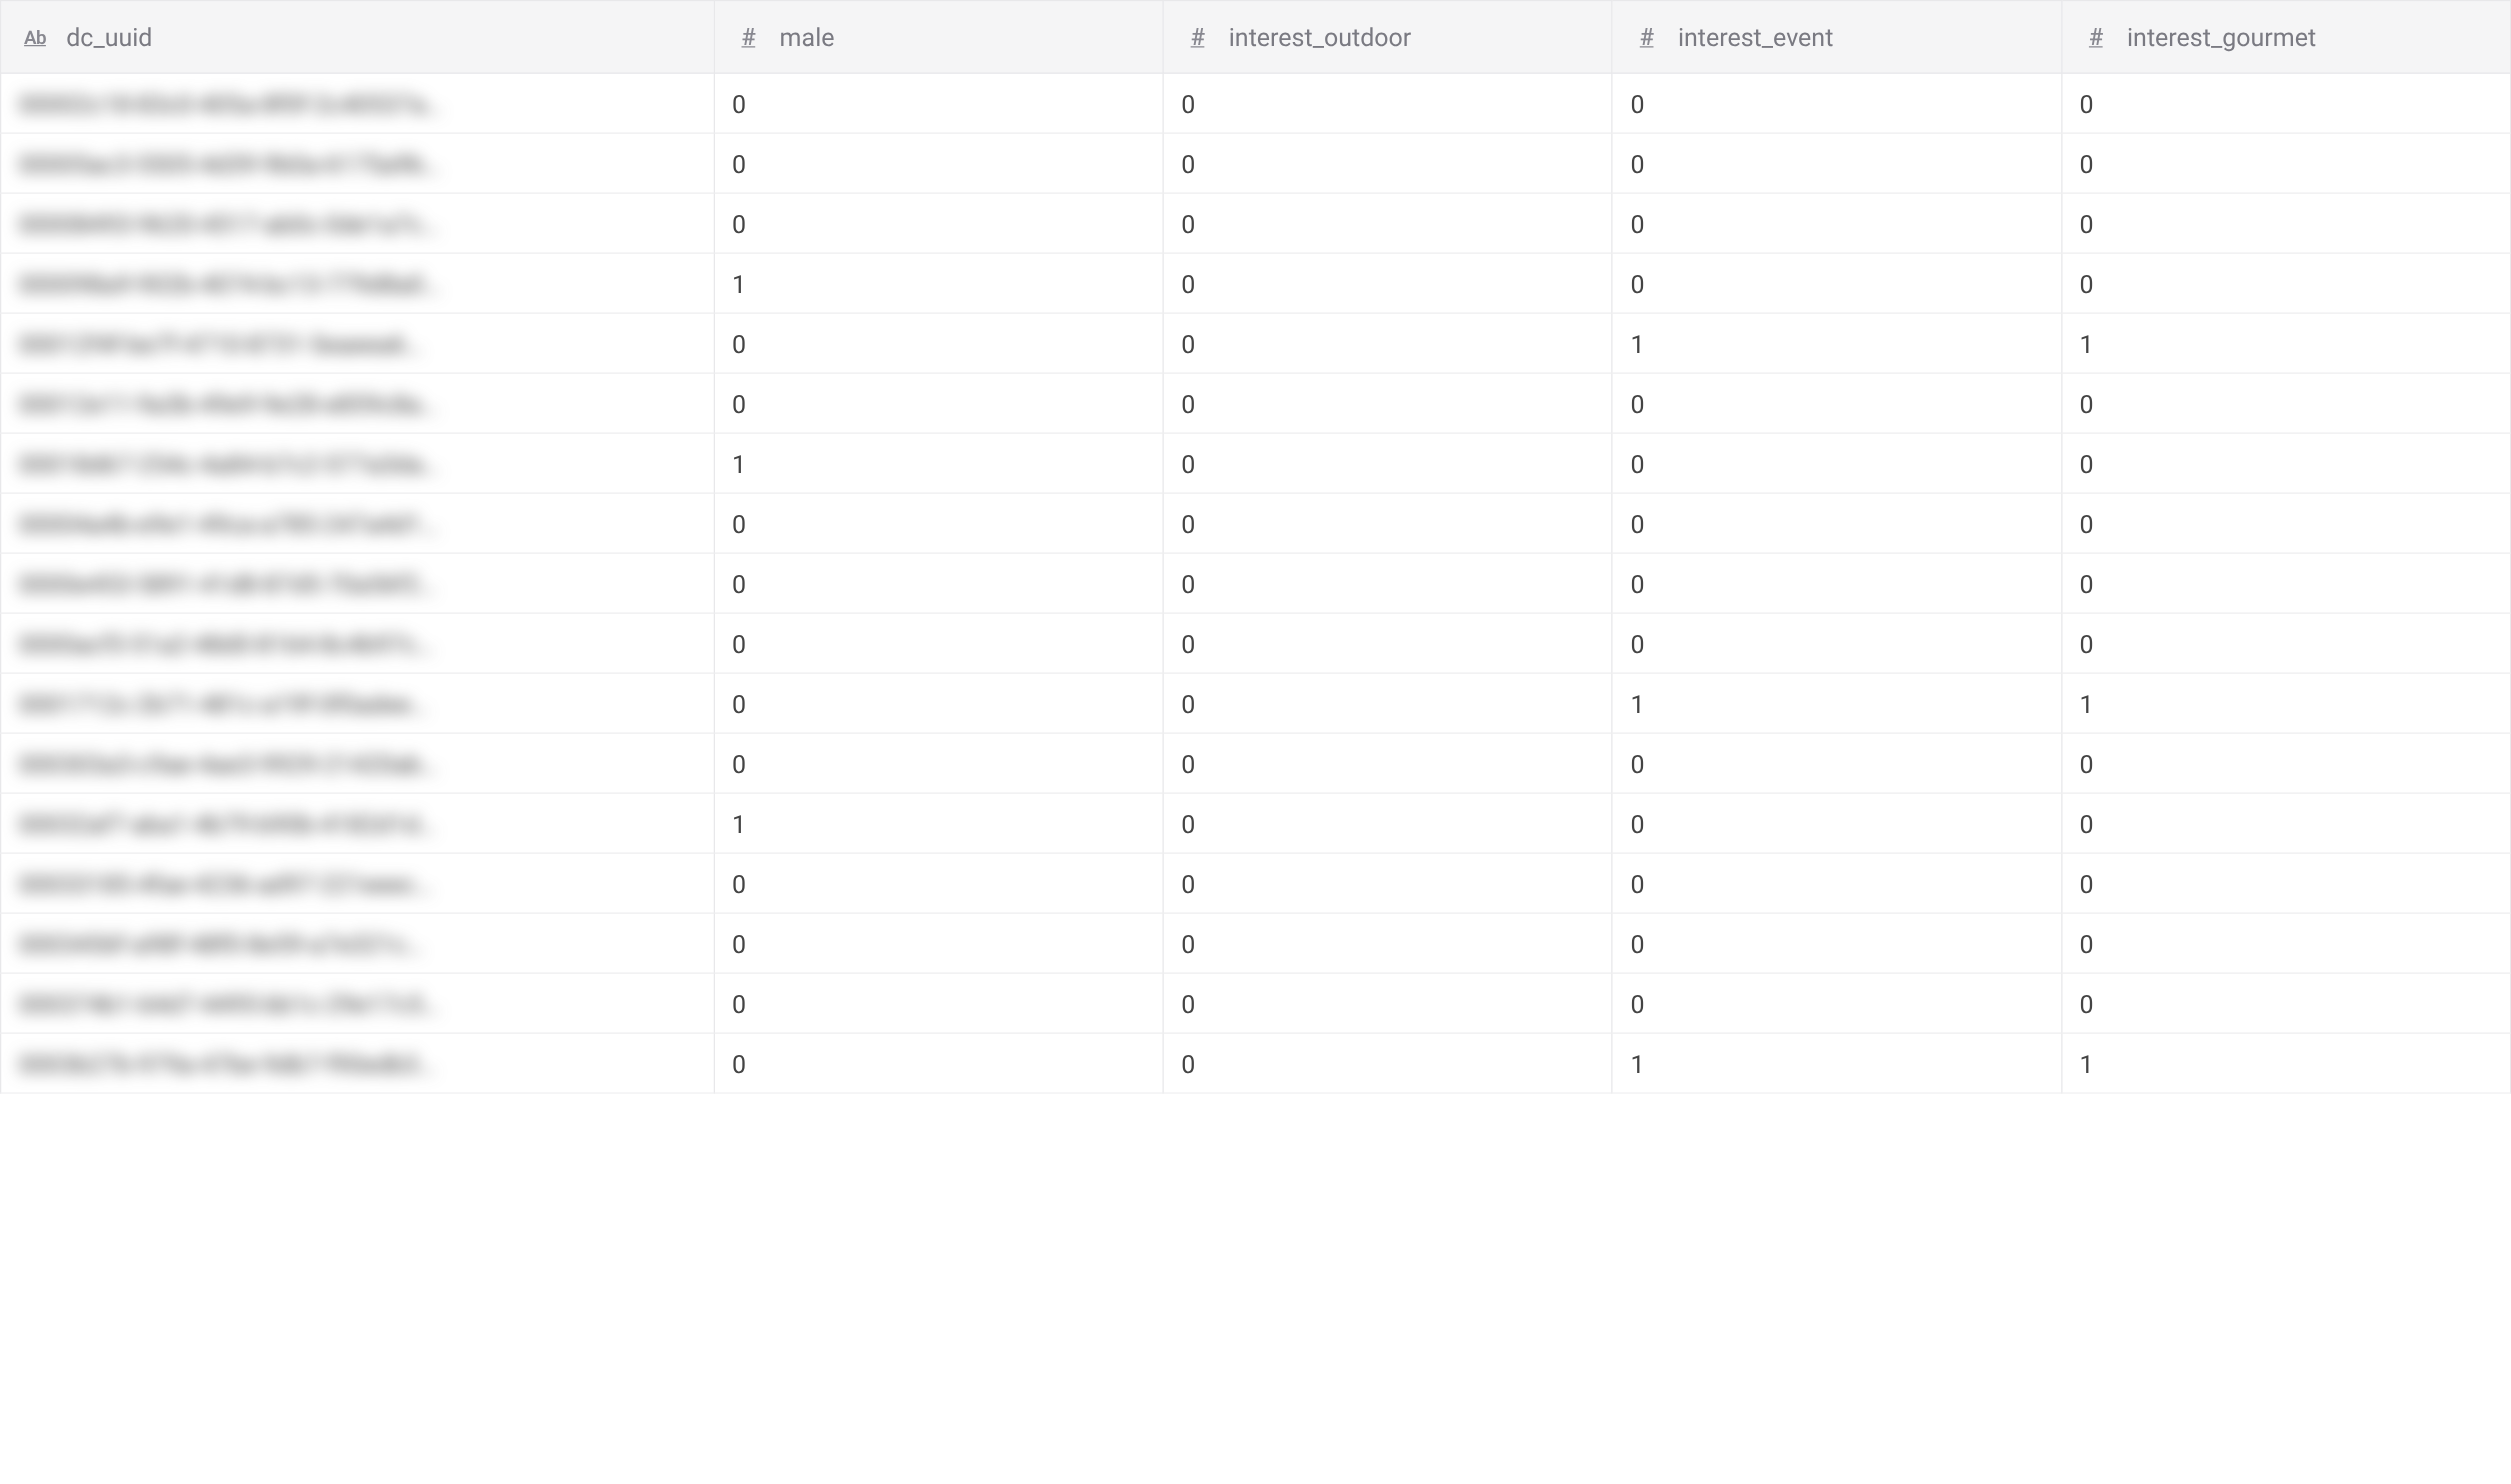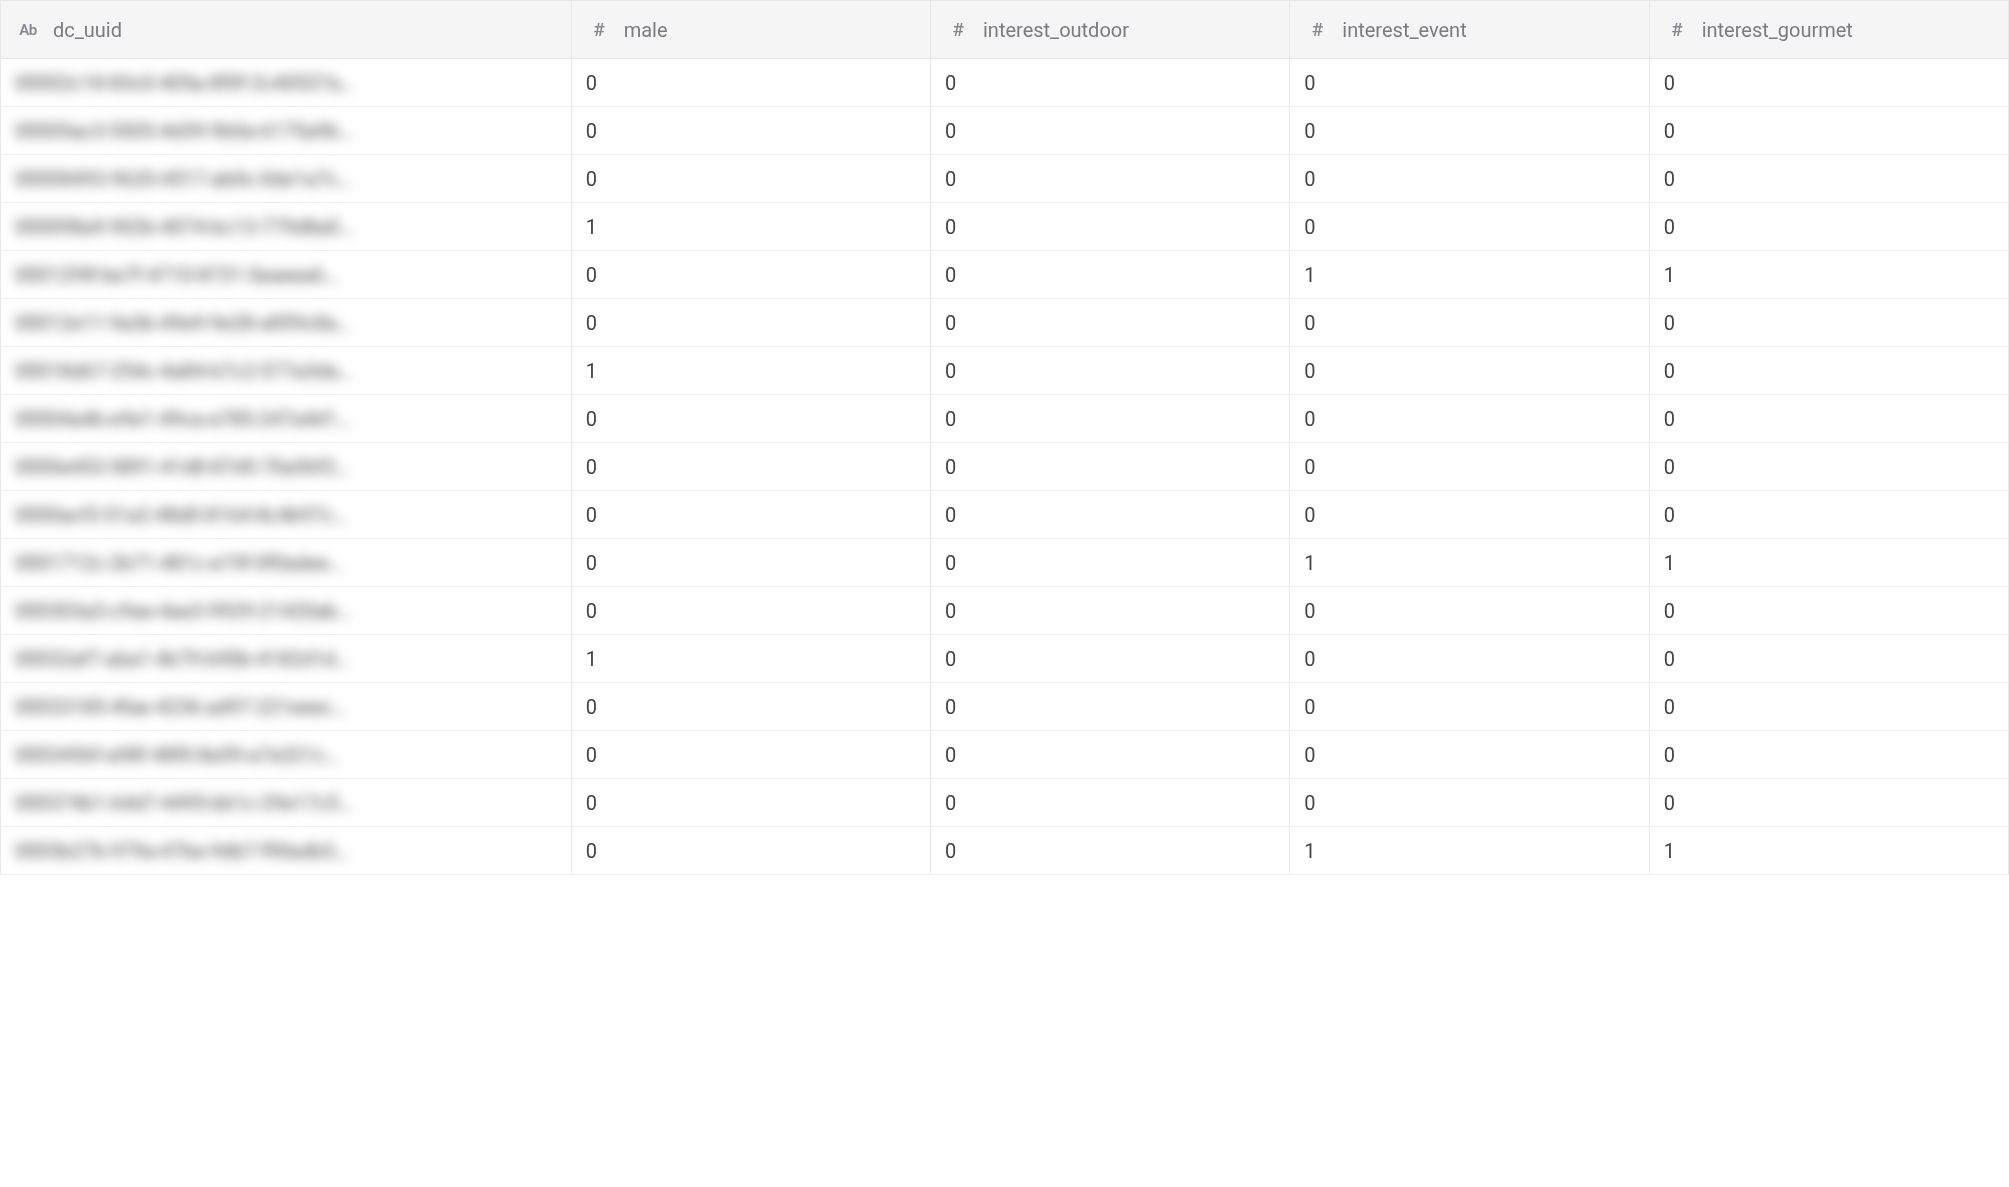--- a/index.html
+++ b/index.html
@@ -35,20 +35,21 @@
     .type-icon {
       display: inline-flex;
       align-items: center;
       justify-content: center;
       width: 26px;
       height: 20px;
       font-size: 15px;
       font-weight: 600;
       color: #888890;
       letter-spacing: -0.5px;
+      text-decoration: underline;
     }
     .type-icon.hash {
       font-size: 19px;
       font-weight: 500;
     }
     .data-table tbody td {
       border-left: 1px solid #e8e8ea;
       border-right: 1px solid #e8e8ea;
       border-bottom: 1px solid #eeeef0;
       padding: 10px 14px;

